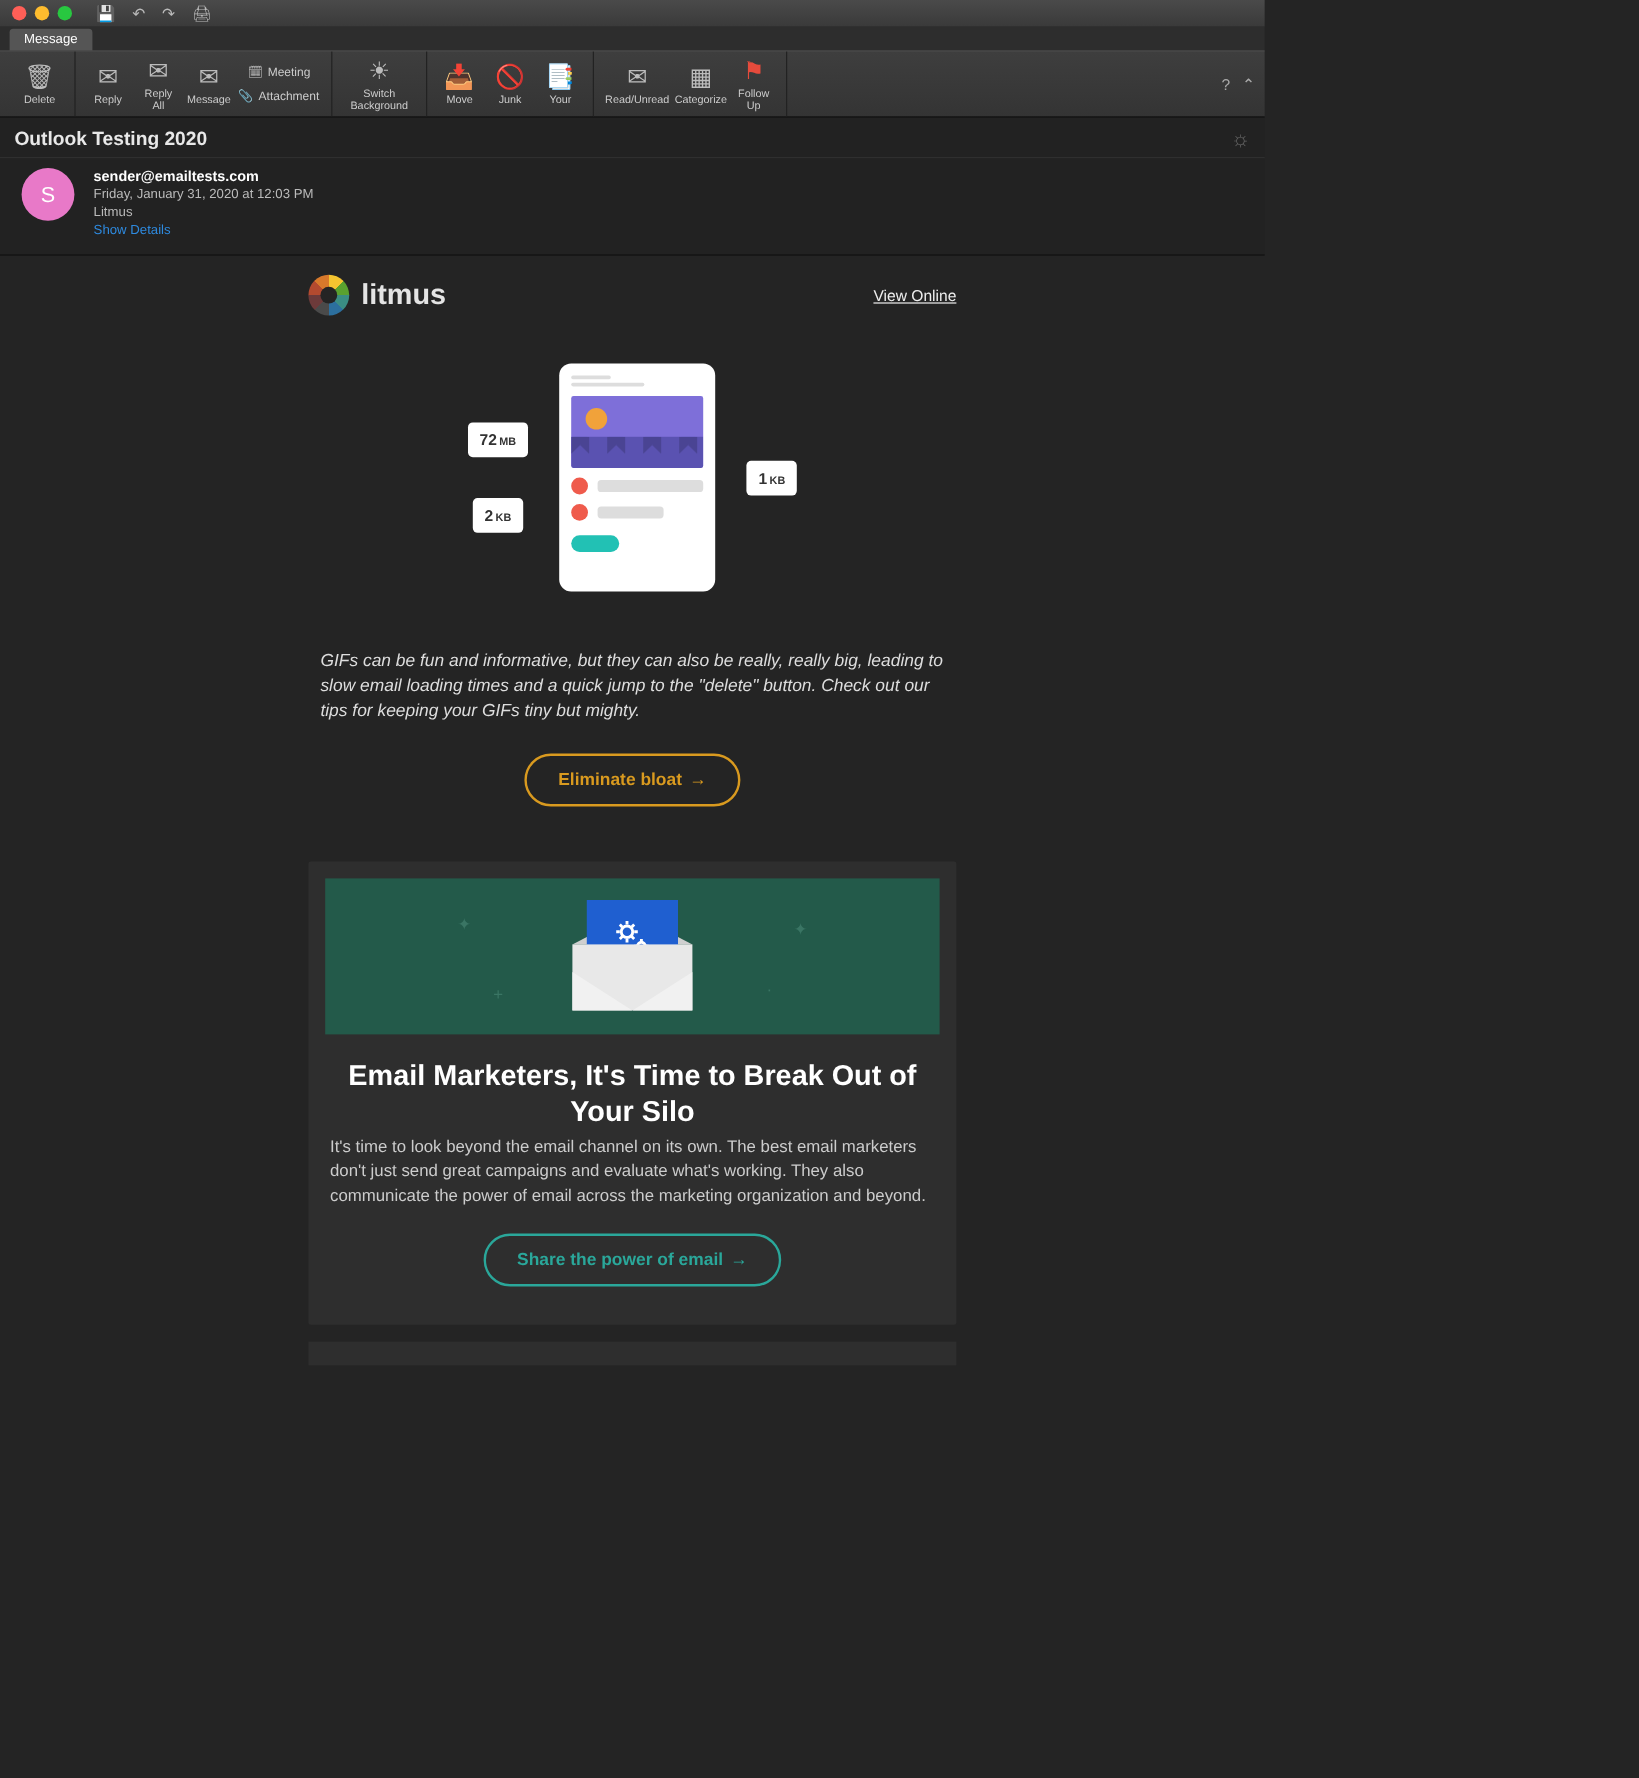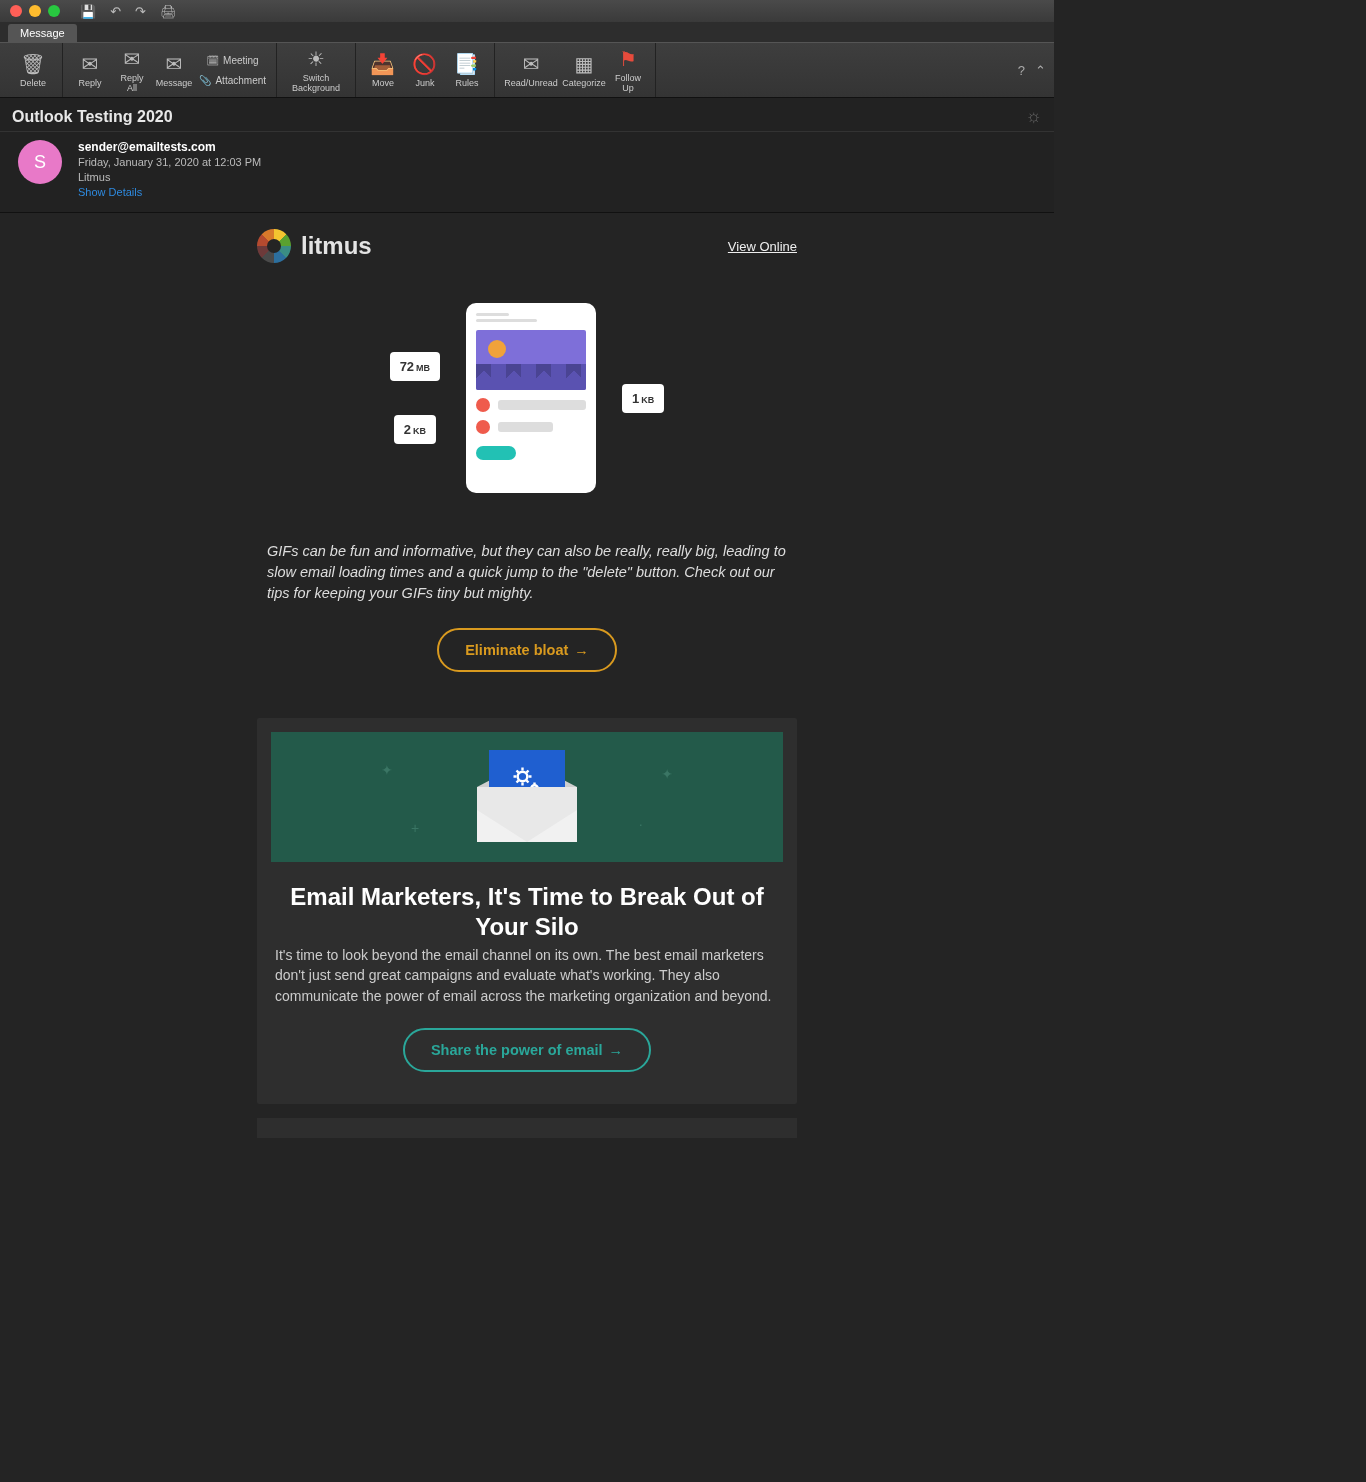--- a/index.html
+++ b/index.html
@@ -160,21 +160,21 @@
     <div class="rbtn narrow">
       <span class="ric">📥</span>
       <span class="rlbl">Move</span>
     </div>
     <div class="rbtn narrow">
       <span class="ric">🚫</span>
       <span class="rlbl">Junk</span>
     </div>
     <div class="rbtn narrow">
       <span class="ric">📑</span>
-      <span class="rlbl">Rules</span>
+      <span class="rlbl">Your</span>
     </div>
   </div>
   <div class="rgrp">
     <div class="rbtn" style="width:60px">
       <span class="ric">✉︎</span>
       <span class="rlbl">Read/Unread</span>
     </div>
     <div class="rbtn">
       <span class="ric">▦</span>
       <span class="rlbl">Categorize</span>

